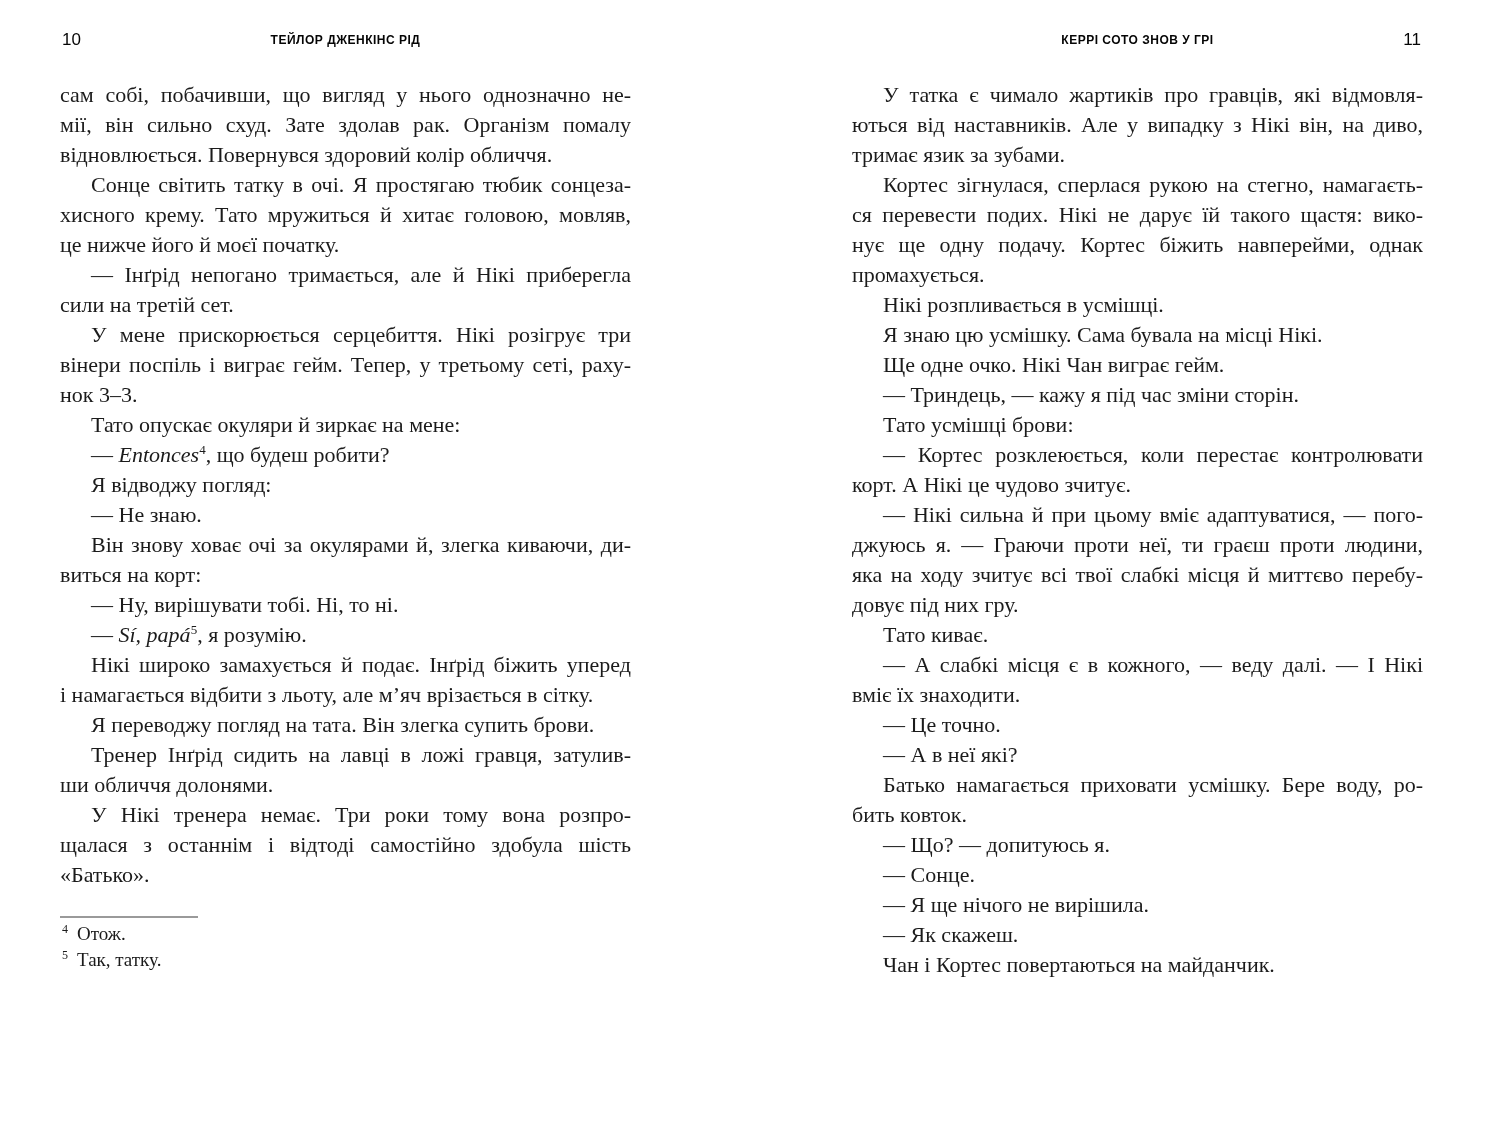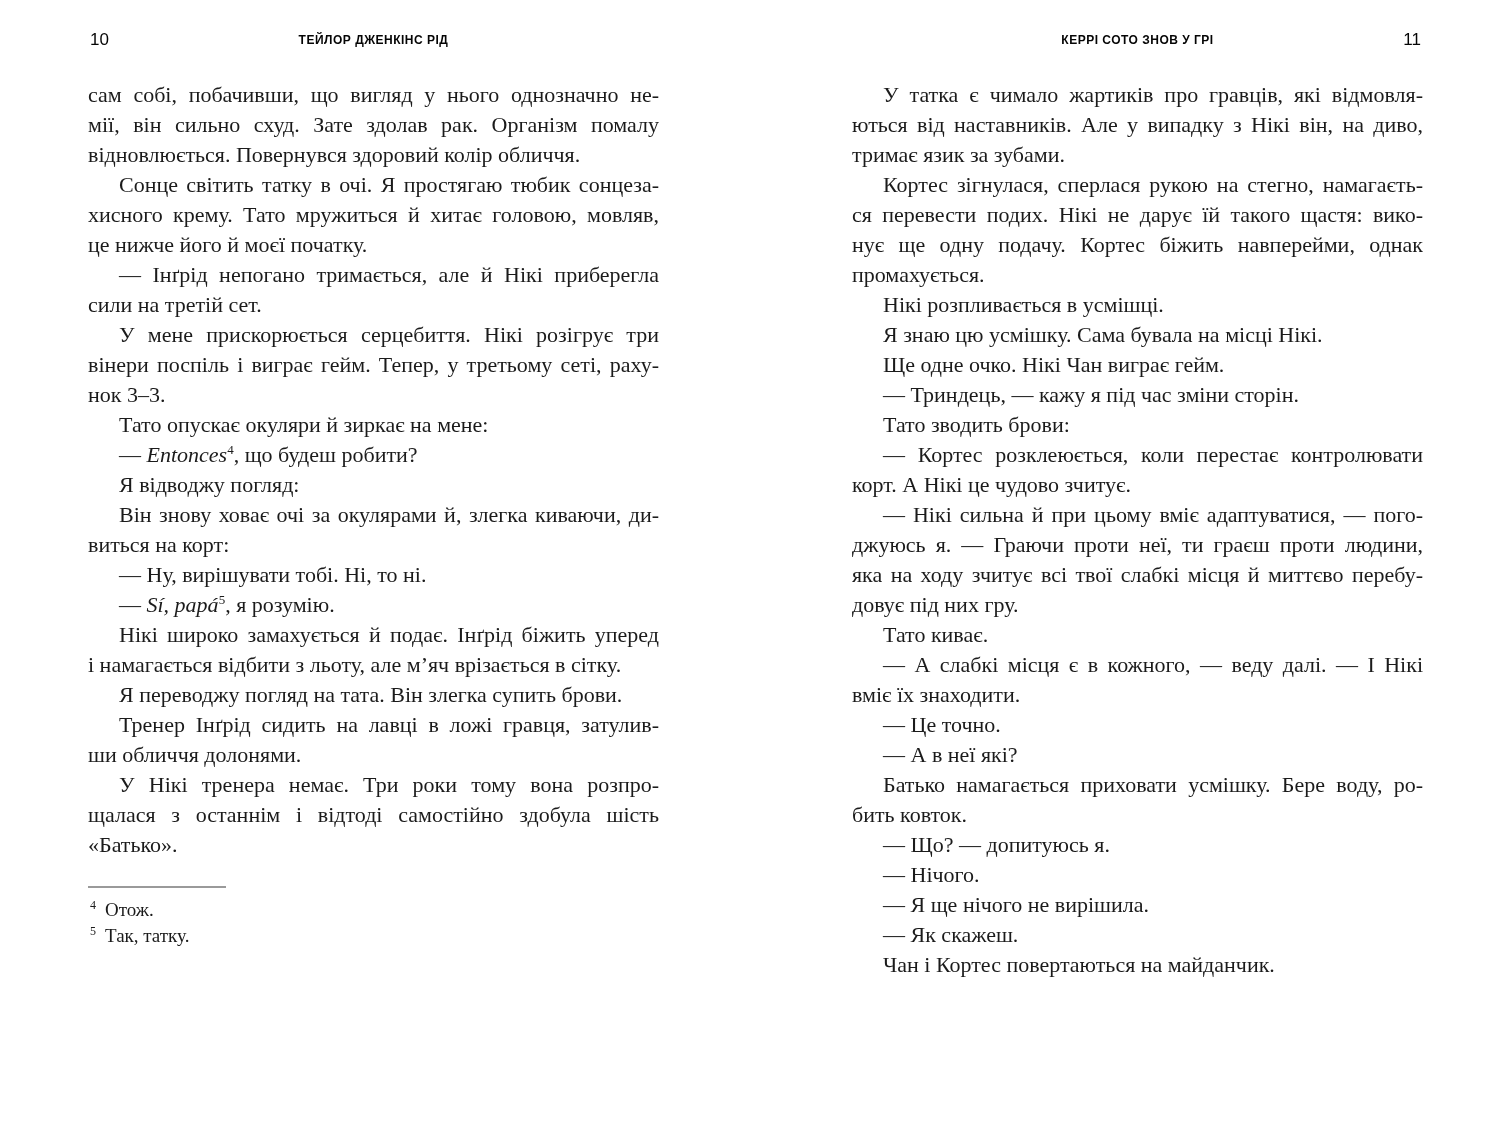--- a/index.html
+++ b/index.html
@@ -9,21 +9,21 @@
     overflow: hidden;
   }
   #spread {
     position: relative;
     width: 1500px; height: 1125px;
     background: #ffffff;
     font-family: "Liberation Serif", "DejaVu Serif", serif;
     color: #1b1b1b;
   }
   .page { position: absolute; top: 30px; width: 571px; }
-  #page-left  { left: 88px;  }
+  #page-left  { left: 60px;  }
   #page-right { left: 852px; }
 
   .header-row { position: relative; height: 20px; }
   .running-header {
     display: block;
     text-align: center;
     font-family: "Liberation Sans", "DejaVu Sans", sans-serif;
     font-weight: bold;
     font-size: 12px;
     letter-spacing: 0.5px;
@@ -57,21 +57,21 @@
     vertical-align: super;
     line-height: 0;
   }
 
   .fn-rule {
     margin-top: 26px;
     width: 138px;
     height: 0;
     border-top: 2px solid #9a9a9a;
   }
-  .footnotes { margin-top: 9px; }
+  .footnotes { margin-top: 3px; }
   .footnote {
     font-size: 19px;
     line-height: 26px;
     color: #1b1b1b;
   }
   .fn-marker {
     font-size: 12px;
     vertical-align: super;
     line-height: 0;
     margin-right: 9px;
@@ -96,20 +96,21 @@
         <div class="line just"><span>хисного крему. Тато мружиться й хитає головою, мовляв,</span></div>
         <div class="line"><span>це нижче його й моєї початку.</span></div>
         <div class="line indent just"><span>— Інґрід непогано тримається, але й Нікі приберегла</span></div>
         <div class="line"><span>сили на третій сет.</span></div>
         <div class="line indent just"><span>У мене прискорюється серцебиття. Нікі розігрує три</span></div>
         <div class="line just"><span>вінери поспіль і виграє гейм. Тепер, у третьому сеті, раху-</span></div>
         <div class="line"><span>нок 3–3.</span></div>
         <div class="line indent"><span>Тато опускає окуляри й зиркає на мене:</span></div>
         <div class="line indent"><span>— </span><span class="it">Entonces</span><span class="sup">4</span><span>, що будеш робити?</span></div>
         <div class="line indent"><span>Я відводжу погляд:</span></div>
+        <div class="line indent"><span>— Не знаю.</span></div>
         <div class="line indent just"><span>Він знову ховає очі за окулярами й, злегка киваючи, ди-</span></div>
         <div class="line"><span>виться на корт:</span></div>
         <div class="line indent"><span>— Ну, вирішувати тобі. Ні, то ні.</span></div>
         <div class="line indent"><span>— </span><span class="it">Sí, papá</span><span class="sup">5</span><span>, я розумію.</span></div>
         <div class="line indent just"><span>Нікі широко замахується й подає. Інґрід біжить уперед</span></div>
         <div class="line"><span>і намагається відбити з льоту, але м’яч врізається в сітку.</span></div>
         <div class="line indent"><span>Я переводжу погляд на тата. Він злегка супить брови.</span></div>
         <div class="line indent just"><span>Тренер Інґрід сидить на лавці в ложі гравця, затулив-</span></div>
         <div class="line"><span>ши обличчя долонями.</span></div>
         <div class="line indent just"><span>У Нікі тренера немає. Три роки тому вона розпро-</span></div>
@@ -133,36 +134,36 @@
         <div class="line just"><span>ються від наставників. Але у випадку з Нікі він, на диво,</span></div>
         <div class="line"><span>тримає язик за зубами.</span></div>
         <div class="line indent just"><span>Кортес зігнулася, сперлася рукою на стегно, намагаєть-</span></div>
         <div class="line just"><span>ся перевести подих. Нікі не дарує їй такого щастя: вико-</span></div>
         <div class="line just"><span>нує ще одну подачу. Кортес біжить навперейми, однак</span></div>
         <div class="line"><span>промахується.</span></div>
         <div class="line indent"><span>Нікі розпливається в усмішці.</span></div>
         <div class="line indent"><span>Я знаю цю усмішку. Сама бувала на місці Нікі.</span></div>
         <div class="line indent"><span>Ще одне очко. Нікі Чан виграє гейм.</span></div>
         <div class="line indent"><span>— Триндець, — кажу я під час зміни сторін.</span></div>
-        <div class="line indent"><span>Тато зводить брови:</span></div>
+        <div class="line indent"><span>Тато усмішці брови:</span></div>
         <div class="line indent just"><span>— Кортес розклеюється, коли перестає контролювати</span></div>
         <div class="line"><span>корт. А Нікі це чудово зчитує.</span></div>
         <div class="line indent just"><span>— Нікі сильна й при цьому вміє адаптуватися, — пого-</span></div>
         <div class="line just"><span>джуюсь я. — Граючи проти неї, ти граєш проти людини,</span></div>
         <div class="line just"><span>яка на ходу зчитує всі твої слабкі місця й миттєво перебу-</span></div>
         <div class="line"><span>довує під них гру.</span></div>
         <div class="line indent"><span>Тато киває.</span></div>
         <div class="line indent just"><span>— А слабкі місця є в кожного, — веду далі. — І Нікі</span></div>
         <div class="line"><span>вміє їх знаходити.</span></div>
         <div class="line indent"><span>— Це точно.</span></div>
         <div class="line indent"><span>— А в неї які?</span></div>
         <div class="line indent just"><span>Батько намагається приховати усмішку. Бере воду, ро-</span></div>
         <div class="line"><span>бить ковток.</span></div>
         <div class="line indent"><span>— Що? — допитуюсь я.</span></div>
-        <div class="line indent"><span>— Нічого.</span></div>
+        <div class="line indent"><span>— Сонце.</span></div>
         <div class="line indent"><span>— Я ще нічого не вирішила.</span></div>
         <div class="line indent"><span>— Як скажеш.</span></div>
         <div class="line indent"><span>Чан і Кортес повертаються на майданчик.</span></div>
       </div>
 
   </section>
 
 </div>
 
 </body></html>

